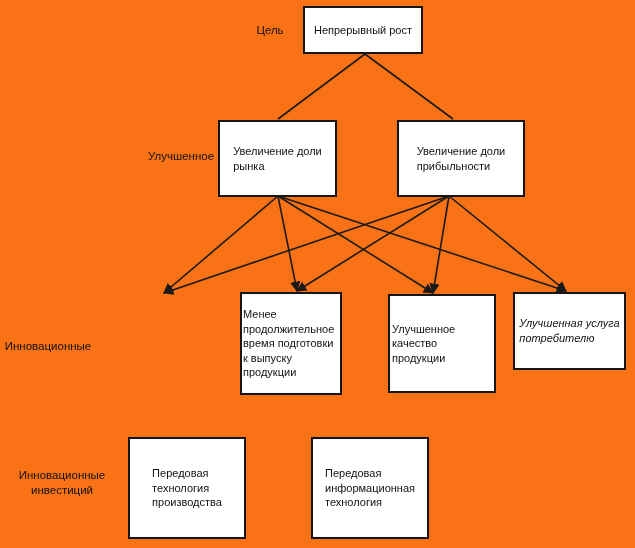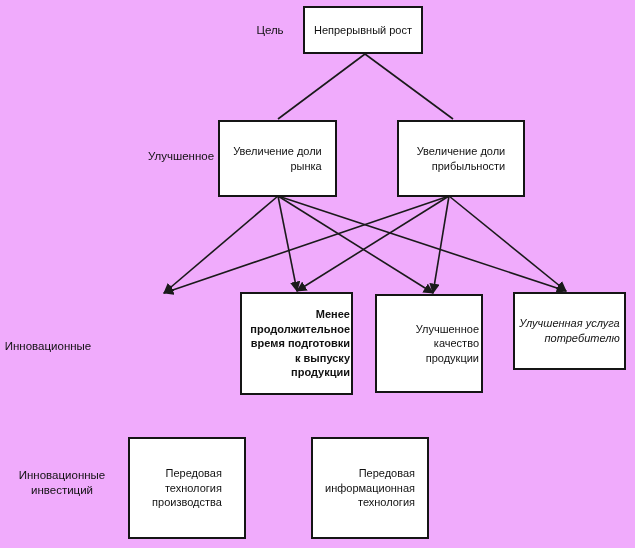--- a/index.html
+++ b/index.html
@@ -1,41 +1,41 @@
 <!DOCTYPE html>
 <html><head>
 <meta charset="utf-8">
 <style>
   html,body{margin:0;padding:0;background:#ffffff;}
   .canvas{
-    position:relative;width:635px;height:548px;background:#f0abfc;
+    position:relative;width:635px;height:548px;background:#f97316;
     font-family:"Liberation Sans","DejaVu Sans",sans-serif;color:#111;
     overflow:hidden;
   }
   .edges{position:absolute;left:0;top:0;width:635px;height:548px;}
   .node{
     position:absolute;box-sizing:border-box;border:2px solid #151515;background:#ffffff;
-    display:flex;align-items:center;justify-content:center;text-align:right;
+    display:flex;align-items:center;justify-content:center;text-align:left;
     font-size:11px;line-height:1.32;white-space:pre-line;padding:2px;
   }
   .row-label{
     position:absolute;font-size:11.5px;text-align:center;white-space:pre-line;
     line-height:1.3;color:#111;
   }
   #label-goal{left:240px;top:23px;width:60px;}
   #label-strategy{left:146px;top:149px;width:70px;}
   #label-characteristics{left:2px;top:339px;width:92px;}
   #label-alternatives{left:18px;top:468px;width:88px;}
 
   #node-goal{left:303px;top:6px;width:120px;height:48px;}
   #node-strat-1{left:218px;top:120px;width:119px;height:77px;}
   #node-strat-2{left:397px;top:120px;width:128px;height:77px;}
   #node-char-1{left:103px;top:294px;width:119px;height:101px;}
-  #node-char-2{left:240px;top:292px;width:113px;height:103px;padding:2px 1px;font-weight:bold;}
-  #node-char-3{left:375px;top:294px;width:108px;height:99px;}
+  #node-char-2{left:240px;top:292px;width:102px;height:103px;padding:2px 1px;}
+  #node-char-3{left:388px;top:294px;width:108px;height:99px;}
   #node-char-4{left:513px;top:292px;width:113px;height:78px;font-style:italic;}
   #node-alt-1{left:128px;top:437px;width:118px;height:102px;}
   #node-alt-2{left:311px;top:437px;width:118px;height:102px;}
   #node-alt-3{left:490px;top:437px;width:118px;height:102px;}
 </style>
 </head>
 <body>
 
 <div class="canvas">
 

